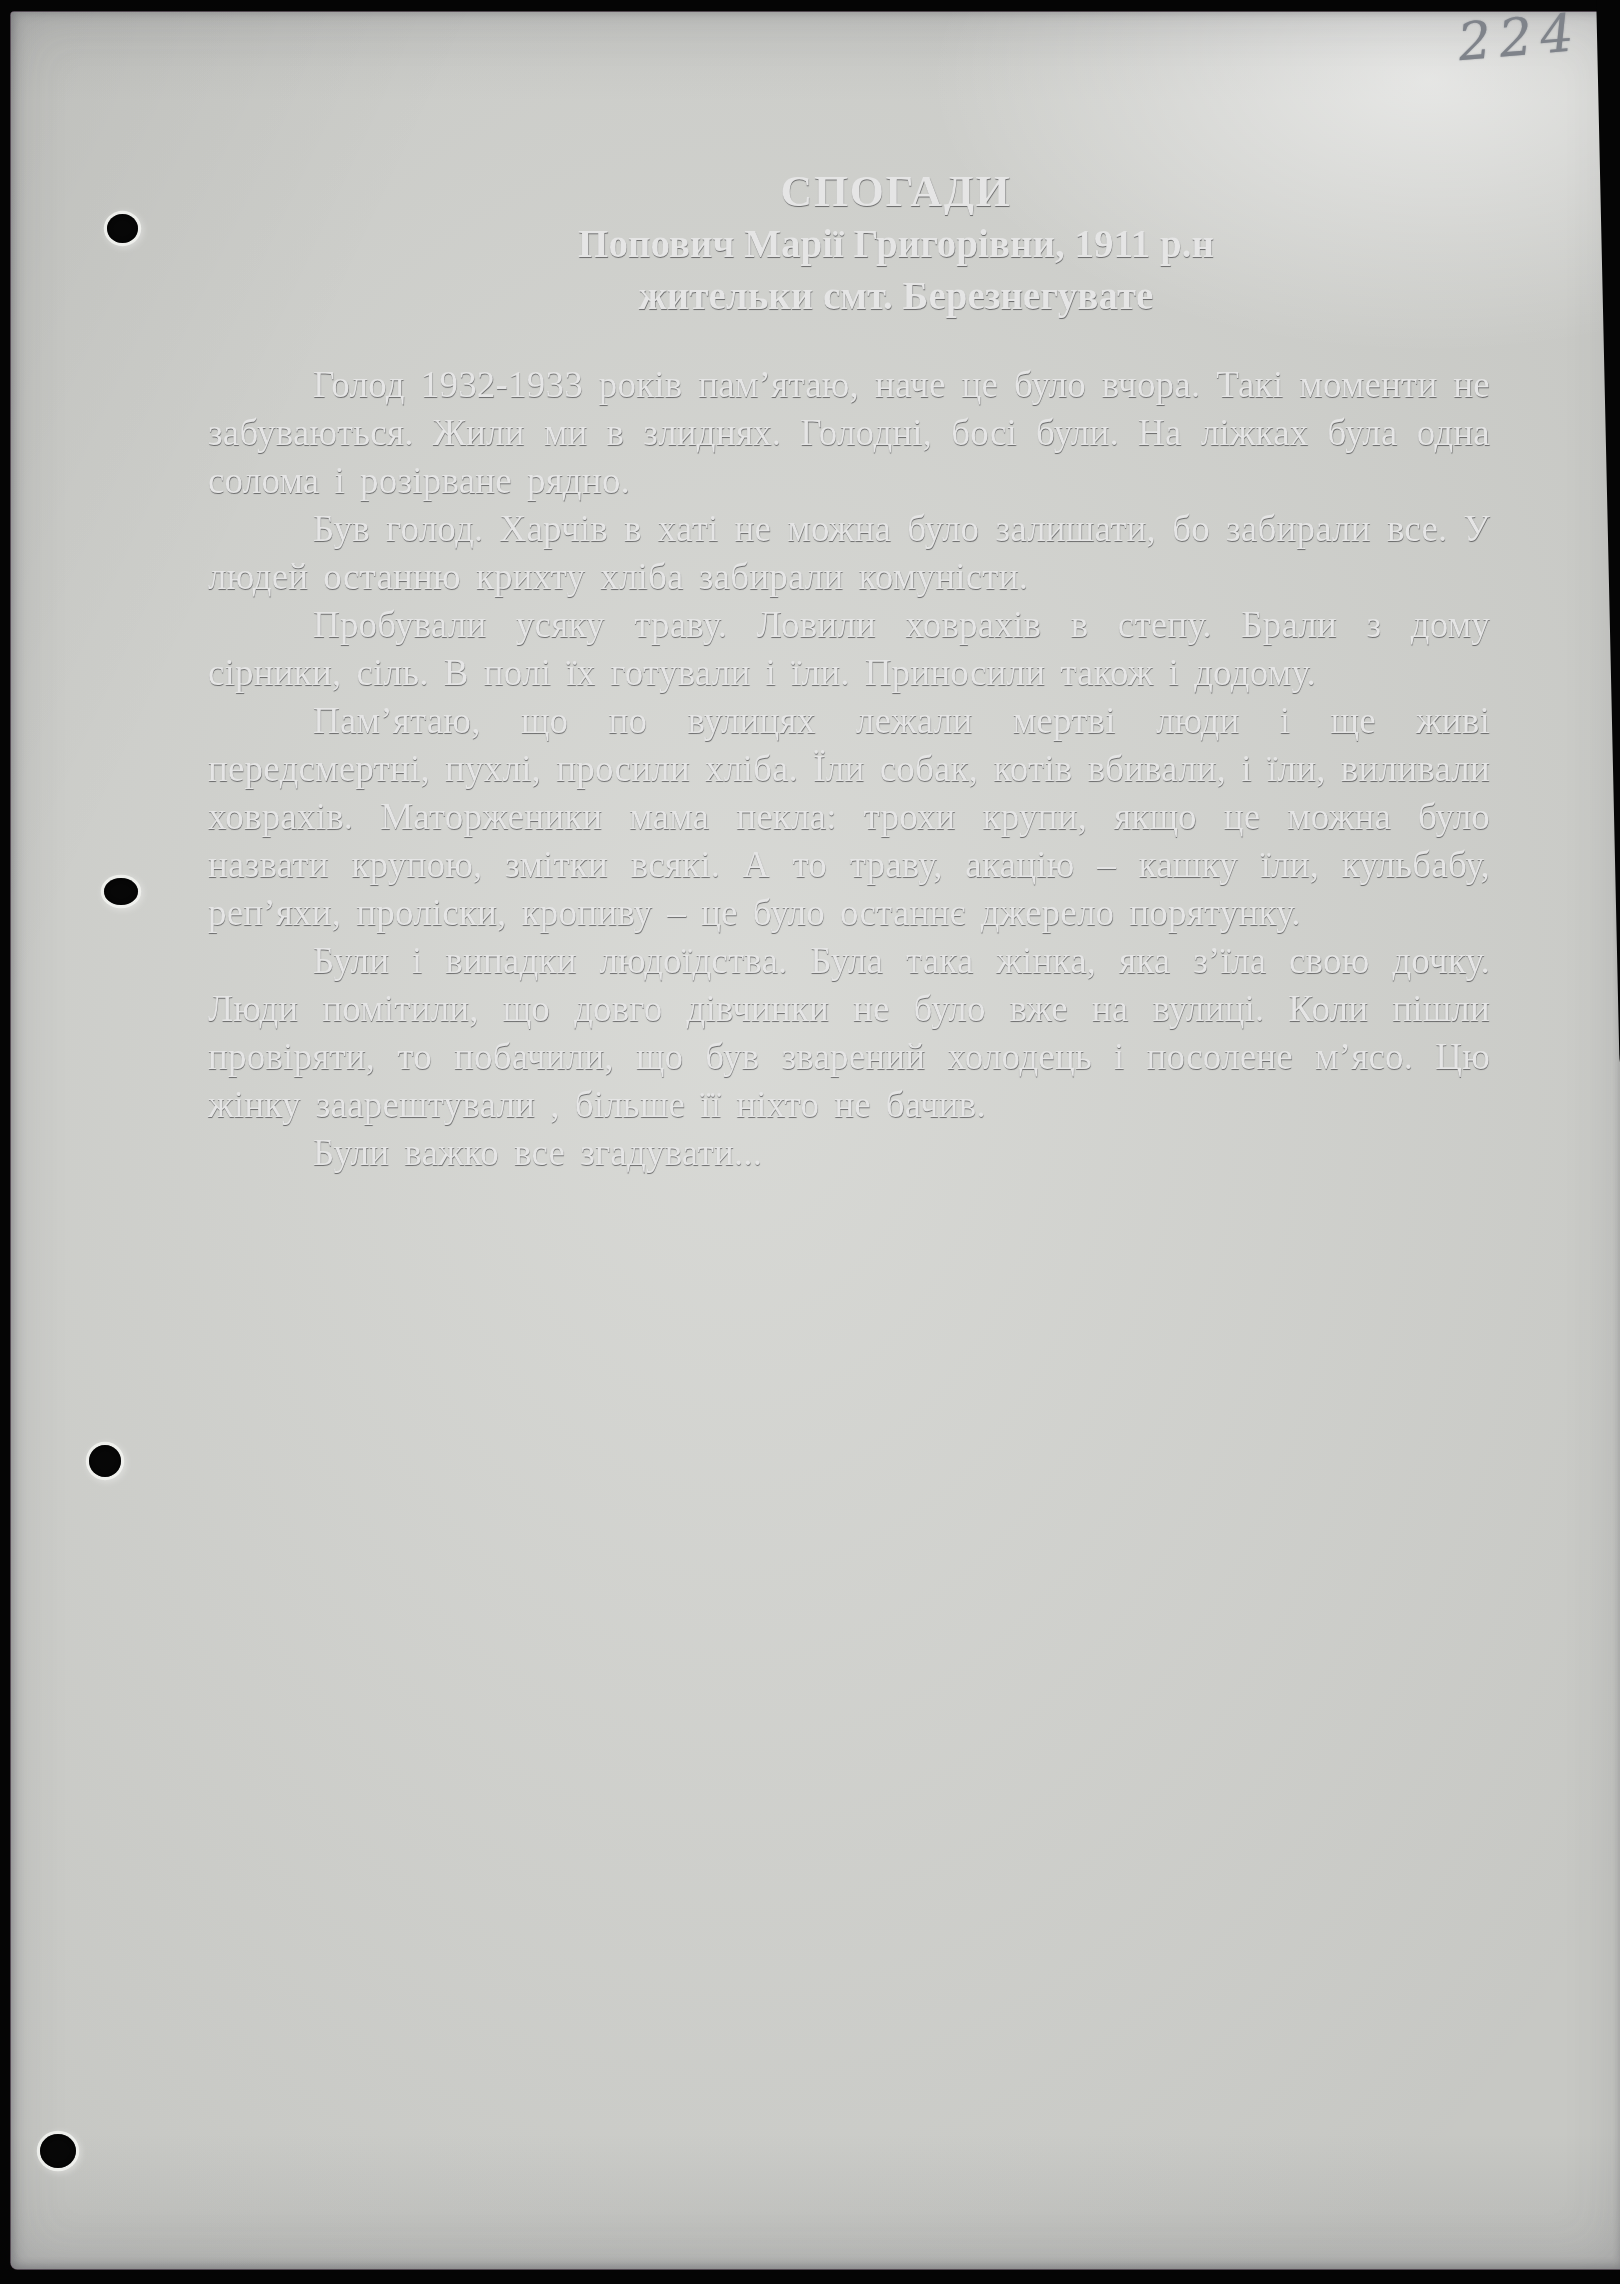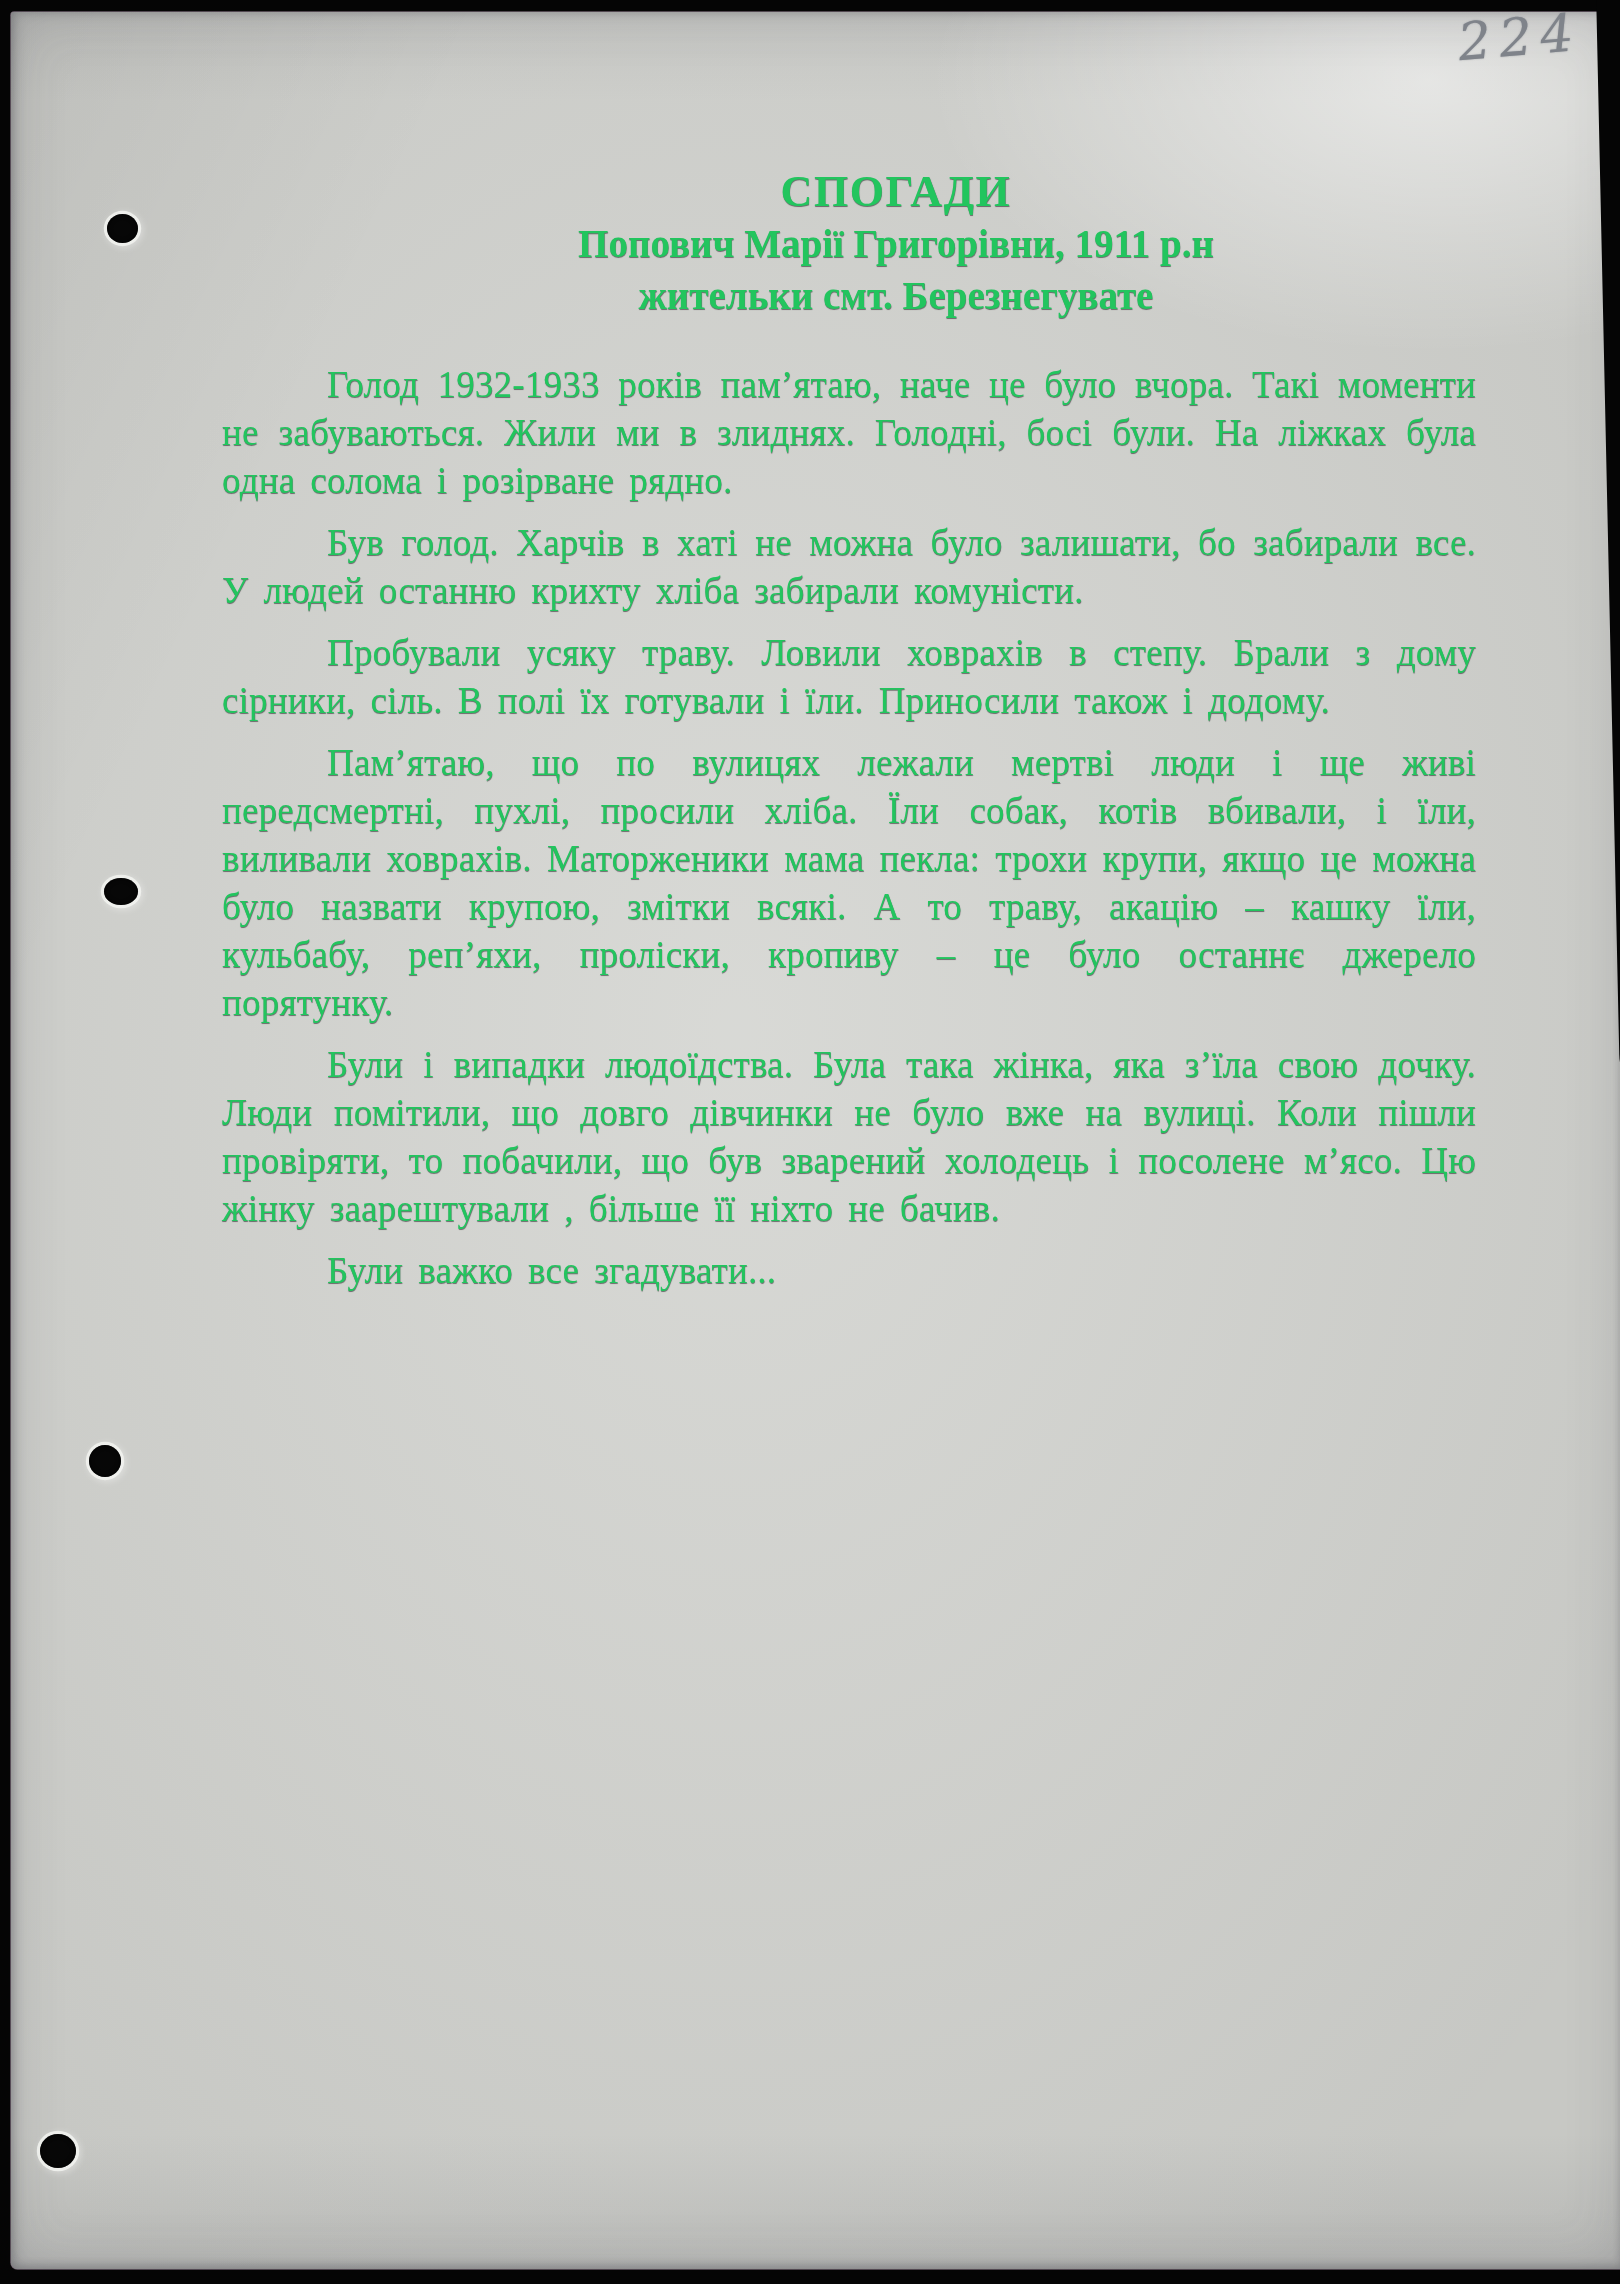--- a/index.html
+++ b/index.html
@@ -49,36 +49,36 @@
   .pencil-number{
     position:absolute;left:1458px;top:6.5px;z-index:5;
     font-family:"DejaVu Serif",serif;font-style:italic;
     font-size:52px;letter-spacing:8px;color:#7f838a;
     transform:rotate(-5deg);
     text-shadow:0 0 1.6px rgba(128,132,140,0.75);
   }
   
   .content{
     position:absolute;left:208px;top:166px;width:1282px;z-index:2;
-    color:#22c55e;
+    color:#e5e5e5;
     text-shadow:0.3px 0.5px 0.7px rgba(25,25,30,0.55);
   }
   .heading-block{
     transform:translateX(47px);
     text-align:center;font-weight:bold;
   }
   .doc-title{font-size:44px;line-height:52px;letter-spacing:1.6px;}
   .doc-subtitle{font-size:39px;line-height:52px;}
   .body-block{
     margin-top:39px;
     font-size:37px;line-height:48px;
     text-align:justify;
     word-spacing:5.6px;letter-spacing:0.2px;
   }
-  .para{margin:14px;text-indent:105px;}
+  .para{margin:0;text-indent:105px;}
 </style>
 </head>
 <body>
 
 <div class="scene">
 
   <div class="paper"></div>
 
   <div class="corner-wedge"></div>
 

